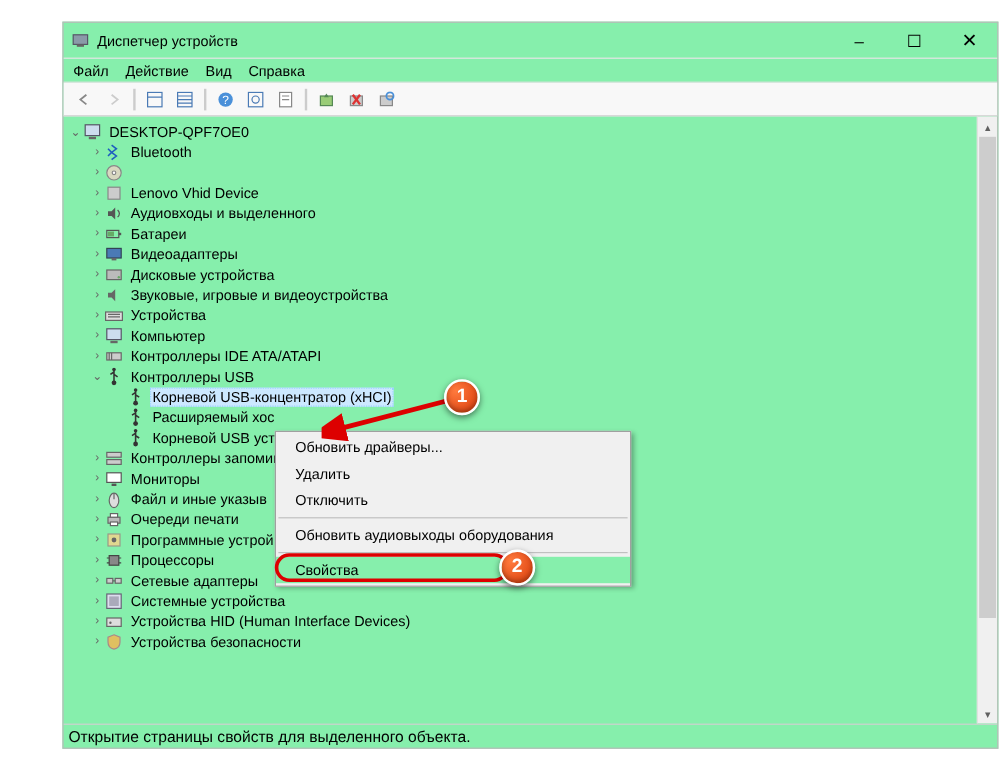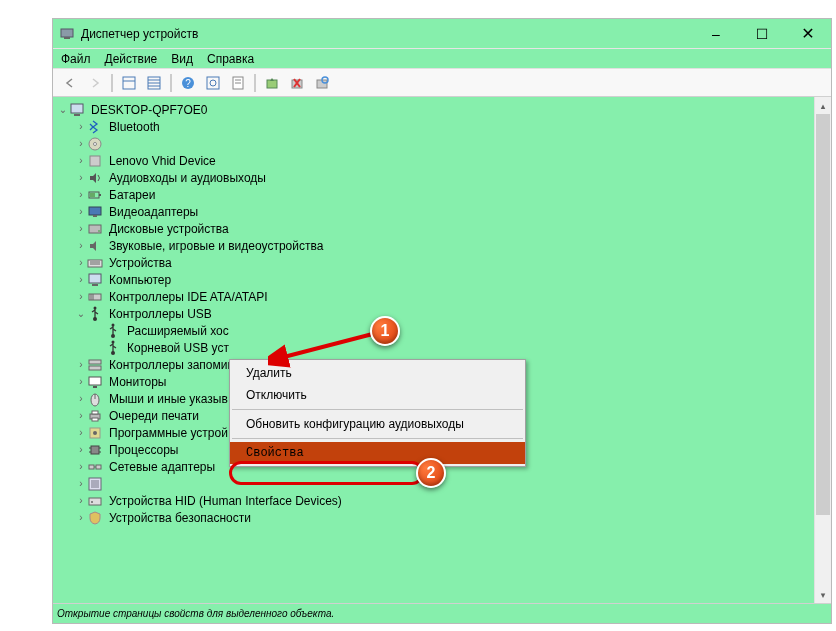--- a/index.html
+++ b/index.html
@@ -9,29 +9,29 @@
 .titlebar-icon { width: 16px; height: 16px; margin-right: 6px; }
 .titlebar-text { font-size: 12px; flex: 1; }
 .wincontrols { display: flex; }
 .winbtn { width: 46px; height: 30px; display: flex; align-items: center; justify-content: center; font-size: 14px; }
 .winbtn.close { font-size: 16px; }
 .menubar { height: 20px; display: flex; align-items: center; padding-left: 8px; gap: 14px; font-size: 12px; border-bottom: 1px solid #e0e0e0; text-align: center; }
 .toolbar { height: 28px; display: flex; align-items: center; padding-left: 6px; gap: 3px; border-bottom: 1px solid #d0d0d0; background: #f8f8f8; }
 .tbtn { width: 22px; height: 22px; border: 1px solid transparent; display: flex; align-items: center; justify-content: center; font-size: 12px; }
 .tbtn.sep { width: 1px; background: #ccc; margin: 0 2px; height: 18px; }
 .tree-area { flex: 1; overflow: auto; padding: 4px 0; font-size: 12px; position: relative; }
-.statusbar { height: 20px; border-top: 1px solid #d0d0d0; font-size: 10px; padding-left: 4px; display: flex; align-items: center; font-style: italic; }
+.statusbar { height: 20px; border-top: 1px solid #d0d0d0; font-size: 13px; padding-left: 4px; display: flex; align-items: center; }
 .tree-row { display: flex; align-items: center; height: 17px; white-space: nowrap; }
 .tree-row .toggle { width: 12px; text-align: center; color: #666; cursor: pointer; font-size: 10px; }
 .tree-row .icon { width: 16px; height: 16px; flex-shrink: 0; display: inline-flex; align-items: center; justify-content: center; margin-right: 4px; }
 .tree-row .label { padding: 1px 2px; }
 .tree-row.selected .label { background: #cce8ff; border: 1px dotted #99d1ff; padding: 0 1px; }
 .context-menu { position: absolute; left: 229px; top: 359px; width: 297px; background: #f0f0f0; border: 1px solid #a0a0a0; box-shadow: 2px 2px 4px rgba(0,0,0,.3); font-size: 12px; padding: 2px 0; }
 .context-menu .item { padding: 4px 10px 4px 16px; }
-.context-menu .item.highlighted { background: #c2410c; font-family: Liberation Mono, monospace; }
+.context-menu .item.highlighted { background: #86efac; }
 .context-menu .sep { height: 1px; background: #c0c0c0; margin: 3px 2px; }
 .marker { position: absolute; width: 30px; height: 30px; border-radius: 50%; background: radial-gradient(circle at 30% 30%, #ff7a3d, #d83a0a); border: 2px solid #fff; box-shadow: 0 2px 5px rgba(0,0,0,.5), inset 0 -2px 4px rgba(0,0,0,.3); color: #fff; font-weight: bold; font-size: 16px; display: flex; align-items: center; justify-content: center; z-index: 50; }
 .arrow-svg { position: absolute; z-index: 40; pointer-events: none; }
 .highlight-box { position: absolute; border: 3px solid #dd0000; border-radius: 12px; z-index: 30; pointer-events: none; }
 .scrollbar { position: absolute; right: 0; top: 0; bottom: 0; width: 17px; background: #f0f0f0; border-left: 1px solid #e0e0e0; }
 .scrollbar .arrow-up, .scrollbar .arrow-down { height: 17px; display: flex; align-items: center; justify-content: center; font-size: 9px; color: #606060; }
 .scrollbar .track { position: absolute; top: 17px; bottom: 17px; left: 0; right: 0; }
 .scrollbar .thumb { position: absolute; left: 1px; right: 1px; top: 0; height: 85%; background: #cdcdcd; }
 </style>
 </head>
@@ -168,21 +168,21 @@
           <span class="label">Lenovo Vhid Device</span>
         </div>
         <div class="tree-row" style="padding-left: 22px;">
           <span class="toggle">›</span>
           <span class="icon">
             <svg width="16" height="16">
               <path d="M3 6 L6 6 L9 3 L9 13 L6 10 L3 10 Z" fill="#555"></path>
               <path d="M11 5 Q14 8 11 11" fill="none" stroke="#555"></path>
             </svg>
           </span>
-          <span class="label">Аудиовходы и аудиовыходы</span>
+          <span class="label">Аудиовходы и выделенного</span>
         </div>
         <div class="tree-row" style="padding-left: 22px;">
           <span class="toggle">›</span>
           <span class="icon">
             <svg width="16" height="16">
               <rect x="2" y="5" width="10" height="6" fill="none" stroke="#555"></rect>
               <rect x="12" y="7" width="2" height="2" fill="#555"></rect>
               <rect x="3" y="6" width="5" height="4" fill="#6a6"></rect>
             </svg>
           </span>
@@ -253,40 +253,51 @@
           <span class="toggle">⌄</span>
           <span class="icon">
             <svg width="16" height="16">
               <path d="M8 2 L8 13 M8 4 L5 6 M8 6 L11 8" stroke="#333" fill="none" stroke-width="1.3"></path>
               <circle cx="8" cy="2" r="1.5" fill="#333"></circle>
               <circle cx="8" cy="13" r="2" fill="#333"></circle>
             </svg>
           </span>
           <span class="label">Контроллеры USB</span>
         </div>
-        <div class="tree-row" style="padding-left: 40px;">
+        <div class="tree-row selected" style="padding-left: 40px;">
           <span class="toggle"></span>
           <span class="icon">
             <svg width="16" height="16">
               <path d="M8 2 L8 13 M8 4 L5 6 M8 6 L11 8" stroke="#333" fill="none" stroke-width="1.3"></path>
               <circle cx="8" cy="2" r="1.5" fill="#333"></circle>
               <circle cx="8" cy="13" r="2" fill="#333"></circle>
             </svg>
           </span>
-          <span class="label">Расширяемый хос</span>
+          <span class="label">Корневой USB-концентратор (xHCI)</span>
         </div>
         <div class="tree-row" style="padding-left: 40px;">
           <span class="toggle"></span>
           <span class="icon">
             <svg width="16" height="16">
               <path d="M8 2 L8 13 M8 4 L5 6 M8 6 L11 8" stroke="#333" fill="none" stroke-width="1.3"></path>
               <circle cx="8" cy="2" r="1.5" fill="#333"></circle>
               <circle cx="8" cy="13" r="2" fill="#333"></circle>
             </svg>
           </span>
+          <span class="label">Расширяемый хос</span>
+        </div>
+        <div class="tree-row" style="padding-left: 40px;">
+          <span class="toggle"></span>
+          <span class="icon">
+            <svg width="16" height="16">
+              <path d="M8 2 L8 13 M8 4 L5 6 M8 6 L11 8" stroke="#333" fill="none" stroke-width="1.3"></path>
+              <circle cx="8" cy="2" r="1.5" fill="#333"></circle>
+              <circle cx="8" cy="13" r="2" fill="#333"></circle>
+            </svg>
+          </span>
           <span class="label">Корневой USB уст</span>
         </div>
         <div class="tree-row" style="padding-left: 22px;">
           <span class="toggle">›</span>
           <span class="icon">
             <svg width="16" height="16">
               <rect x="2" y="3" width="12" height="4" fill="#ccc" stroke="#666"></rect>
               <rect x="2" y="9" width="12" height="4" fill="#ccc" stroke="#666"></rect>
             </svg>
           </span>
@@ -303,21 +314,21 @@
           <span class="label">Мониторы</span>
         </div>
         <div class="tree-row" style="padding-left: 22px;">
           <span class="toggle">›</span>
           <span class="icon">
             <svg width="16" height="16">
               <ellipse cx="8" cy="9" rx="4" ry="6" fill="#ddd" stroke="#666"></ellipse>
               <line x1="8" y1="3" x2="8" y2="8" stroke="#666"></line>
             </svg>
           </span>
-          <span class="label">Мыши и иные указыв</span>
+          <span class="label">Файл и иные указыв</span>
         </div>
         <div class="tree-row" style="padding-left: 22px;">
           <span class="toggle">›</span>
           <span class="icon">
             <svg width="16" height="16">
               <rect x="3" y="6" width="10" height="5" fill="#bbb" stroke="#666"></rect>
               <rect x="5" y="3" width="6" height="3" fill="#fff" stroke="#666"></rect>
               <rect x="5" y="10" width="6" height="3" fill="#fff" stroke="#666"></rect>
             </svg>
           </span>
@@ -358,20 +369,21 @@
           <span class="label">Сетевые адаптеры</span>
         </div>
         <div class="tree-row" style="padding-left: 22px;">
           <span class="toggle">›</span>
           <span class="icon">
             <svg width="16" height="16">
               <rect x="2" y="2" width="12" height="12" fill="#dde" stroke="#667"></rect>
               <rect x="4" y="4" width="8" height="8" fill="#aab"></rect>
             </svg>
           </span>
+          <span class="label">Системные устройства</span>
         </div>
         <div class="tree-row" style="padding-left: 22px;">
           <span class="toggle">›</span>
           <span class="icon">
             <svg width="16" height="16">
               <rect x="2" y="5" width="12" height="7" fill="#ddd" stroke="#666"></rect>
               <circle cx="5" cy="9" r="1" fill="#666"></circle>
             </svg>
           </span>
           <span class="label">Устройства HID (Human Interface Devices)</span>
@@ -395,24 +407,25 @@
     </div>
   </div>
 
   <div class="statusbar">
     <span>Открытие страницы свойств для выделенного объекта.</span>
   </div>
 </div>
 
 <div class="context-menu">
   <div id="ctx-items">
+      <div class="item">Обновить драйверы...</div>
       <div class="item">Удалить</div>
       <div class="item">Отключить</div>
       <div class="sep"></div>
-      <div class="item">Обновить конфигурацию аудиовыходы</div>
+      <div class="item">Обновить аудиовыходы оборудования</div>
       <div class="sep"></div>
       <div class="item highlighted">Свойства</div>
     </div>
 </div>
 
 <div class="highlight-box" style="left:229px; top:461px; width:195px; height:24px;"></div>
 
 <svg class="arrow-svg" style="left:268px; top:320px; width:130px; height:50px;">
   <defs>
       <marker id="ah" markerWidth="10" markerHeight="10" refX="2" refY="3" orient="auto">

